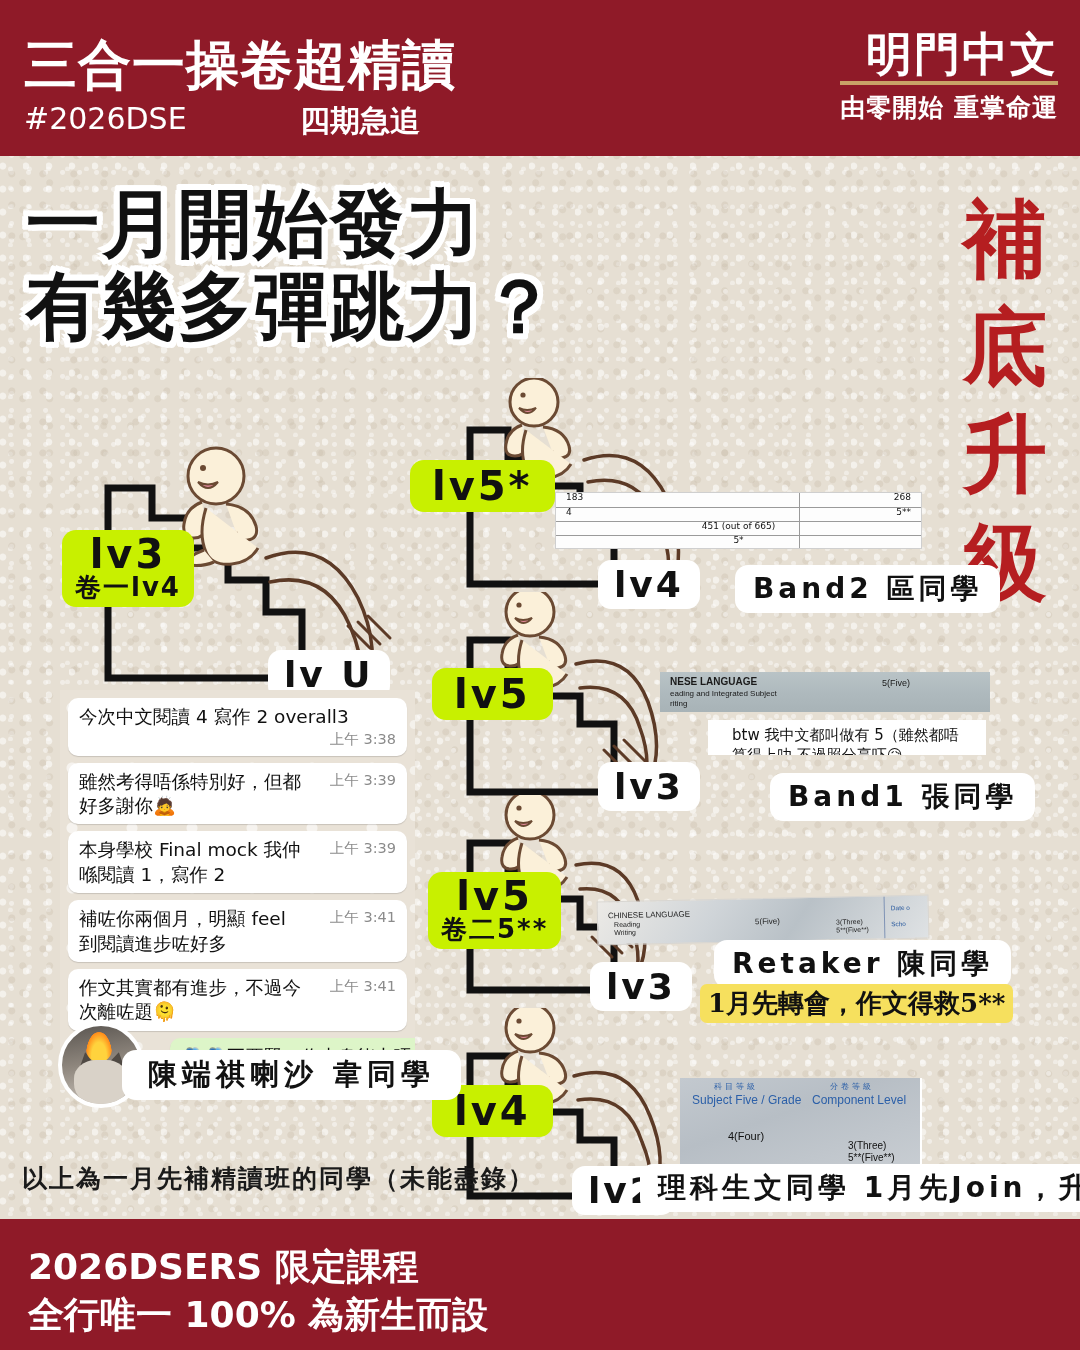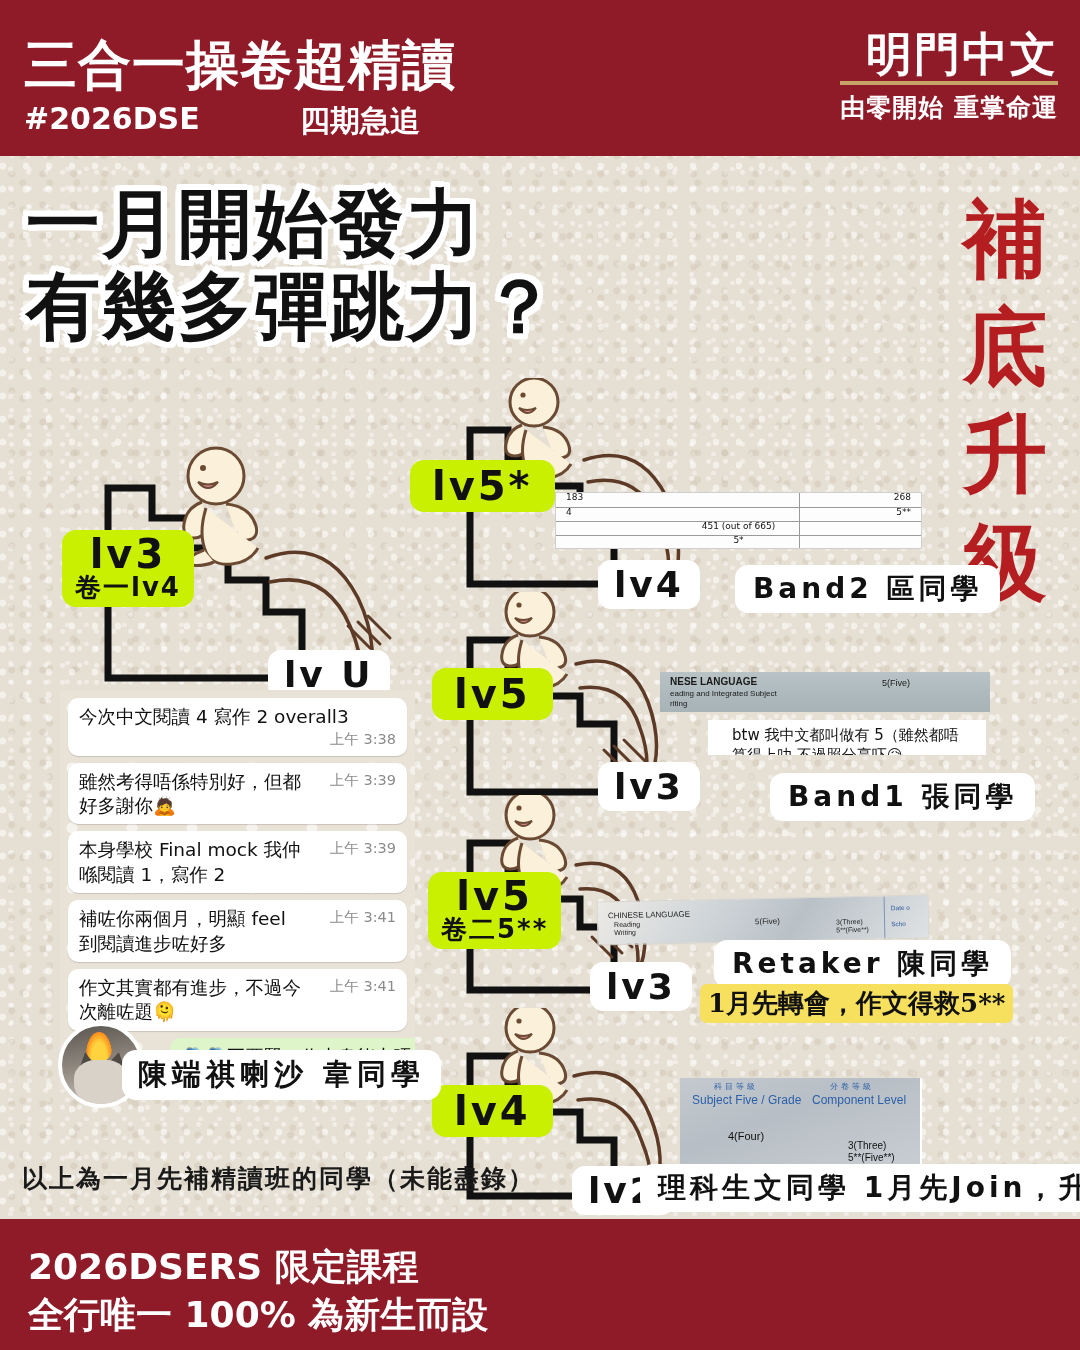--- a/index.html
+++ b/index.html
@@ -28,21 +28,21 @@
   }
   .hdr-title{
     position:absolute;left:24px;top:30px;
     font-family:"DejaVu Serif","Liberation Serif",serif;
     font-weight:700;font-size:53px;color:#fff;letter-spacing:1px;
     white-space:nowrap;
   }
   .hdr-tag{
     position:absolute;left:24px;top:101px;
     font-family:"DejaVu Sans","Liberation Sans",sans-serif;
-    font-weight:700;font-size:30px;color:#fff;letter-spacing:0px;
+    font-weight:400;font-size:30px;color:#fff;letter-spacing:0px;
   }
   .hdr-sub{
     position:absolute;left:300px;top:101px;
     font-family:"DejaVu Sans","Liberation Sans",sans-serif;
     font-weight:700;font-size:30px;color:#fff;
   }
   .brand{
     position:absolute;right:22px;top:30px;text-align:right;
   }
   .brand-name{
@@ -156,21 +156,21 @@
   }
   .avatar .catear{
     position:absolute;width:0;height:0;border-left:11px solid transparent;
     border-right:11px solid transparent;border-bottom:18px solid #504a44;
   }
 
   .namebar{
     position:absolute;background:#fff;border-radius:14px;
     font-family:"DejaVu Sans","Liberation Sans",sans-serif;
     font-weight:700;font-size:29px;letter-spacing:5px;color:#111;
-    padding:5px 16px;white-space:nowrap;z-index:7;
+    padding:5px 26px;white-space:nowrap;z-index:7;
   }
 
   
   .scoretbl{
     position:absolute;left:555px;top:492px;width:365px;height:55px;
     background:#fdfdfd;border:1px solid #cfcfcf;overflow:hidden;
     font-family:"DejaVu Sans","Liberation Sans",sans-serif;
     color:#111;
   }
   .scoretbl .r{position:relative;border-bottom:1px solid #9a9a9a;height:12px;}

